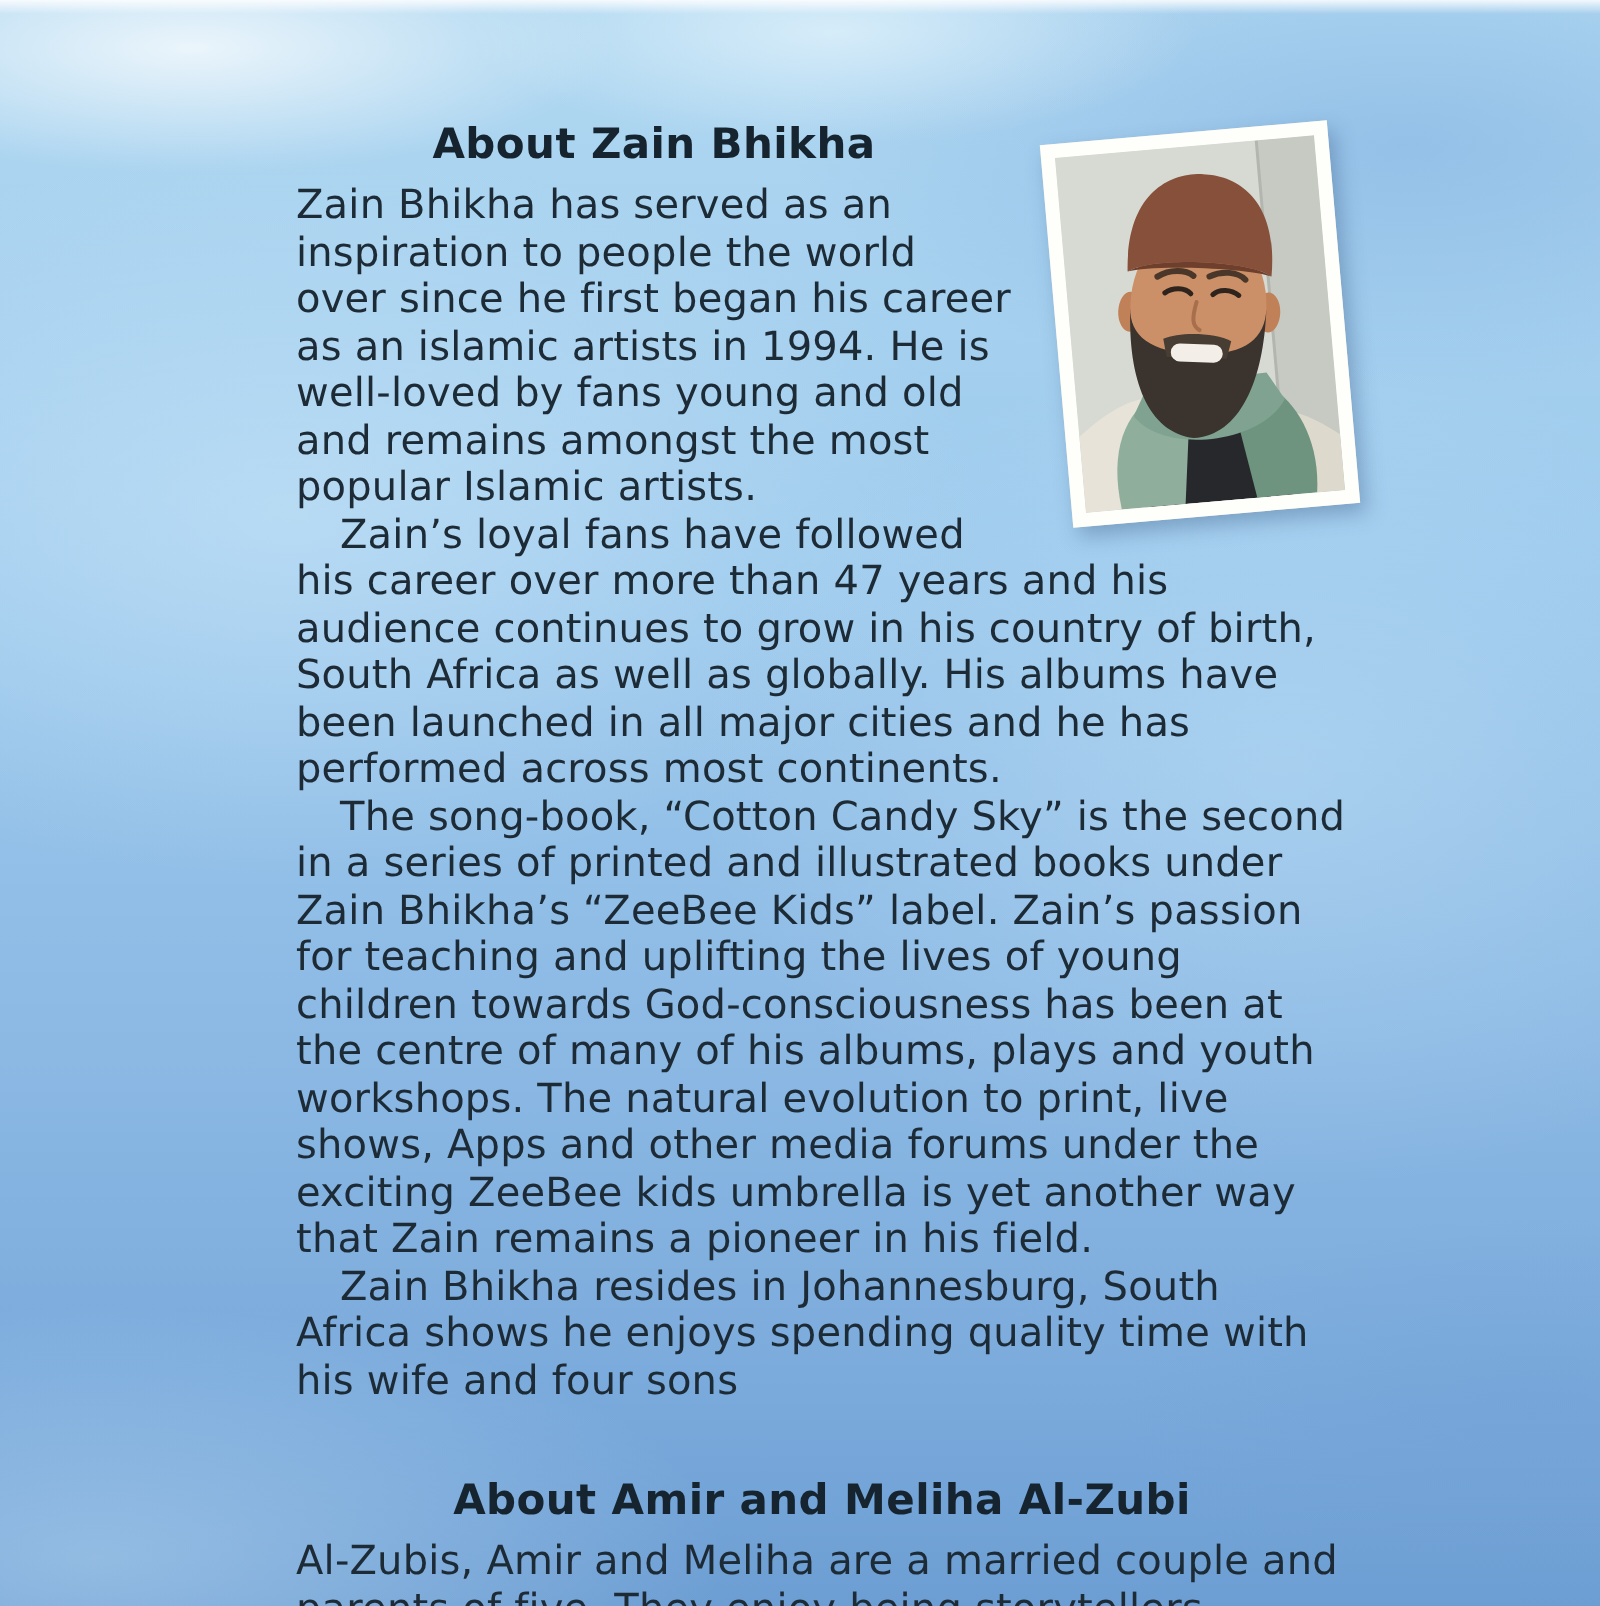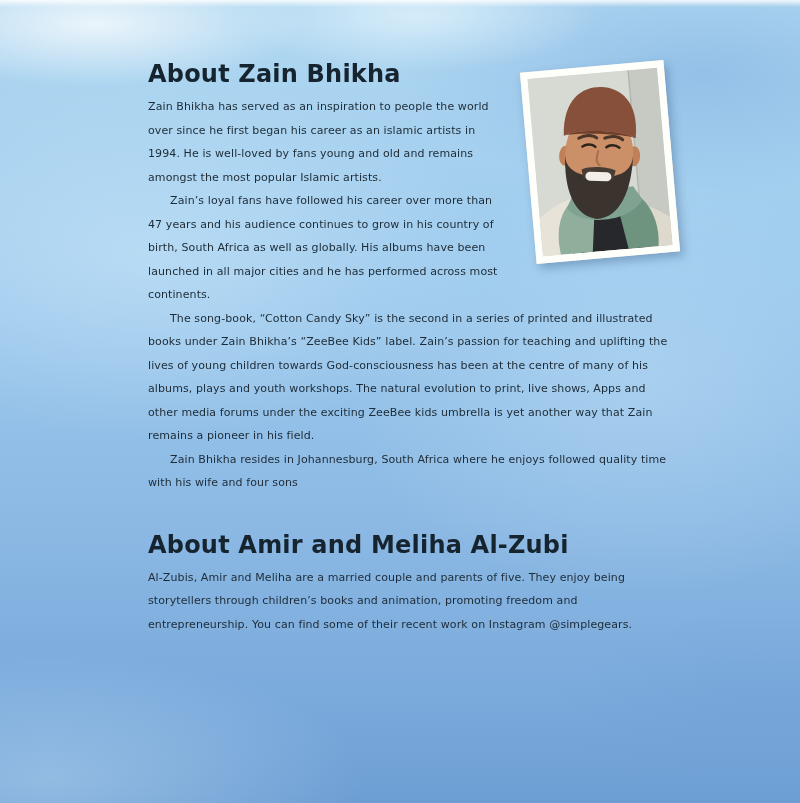--- a/index.html
+++ b/index.html
@@ -22,29 +22,30 @@
   }
   .content {
     position: absolute;
     left: 148px;
     top: 60px;
     width: 526px;
     color: #1d2b36;
   }
   .section-heading {
     margin: 0 0 7px 0;
-    font-size: 24px;
+    font-size: 21px;
     font-weight: bold;
     letter-spacing: 0.2px;
     color: #16242f;
+    text-align: center;
   }
   .section-heading.second { margin-top: 36px; }
   .body-para {
     margin: 0;
-    font-size: 11px;
+    font-size: 20px;
     line-height: 23.5px;
     text-align: left;
     letter-spacing: 0.1px;
   }
   .body-para.indent { text-indent: 22px; }
   .photo-float {
     float: right;
     width: 154px;
     height: 204px;
     margin: 2px 0 8px 14px;
@@ -110,20 +111,20 @@
           </g>
         </svg>
       </figure>
     </div>
 
     <h1 class="section-heading">About Zain Bhikha</h1>
 
     <p class="body-para">Zain Bhikha has served as an inspiration to people the world over since he first began his career as an islamic artists in 1994. He is well-loved by fans young and old and remains amongst the most popular Islamic artists.</p>
     <p class="body-para indent">Zain’s loyal fans have followed his career over more than 47 years and his audience continues to grow in his country of birth, South Africa as well as globally. His albums have been launched in all major cities and he has performed across most continents.</p>
     <p class="body-para indent">The song-book, “Cotton Candy Sky” is the second in a series of printed and illustrated books under Zain Bhikha’s “ZeeBee Kids” label. Zain’s passion for teaching and uplifting the lives of young children towards God-consciousness has been at the centre of many of his albums, plays and youth workshops. The natural evolution to print, live shows, Apps and other media forums under the exciting ZeeBee kids umbrella is yet another way that Zain remains a pioneer in his field.</p>
-    <p class="body-para indent">Zain Bhikha resides in Johannesburg, South Africa where he enjoys followed quality time with his wife and four sons</p>
+    <p class="body-para indent">Zain Bhikha resides in Johannesburg, South Africa shows he enjoys spending quality time with his wife and four sons</p>
 
     <h2 class="section-heading second">About Amir and Meliha Al-Zubi</h2>
 
     <p class="body-para">Al-Zubis, Amir and Meliha are a married couple and parents of five. They enjoy being storytellers through children’s books and animation, promoting freedom and entrepreneurship. You can find some of their recent work on Instagram @simplegears.</p>
 
   </div>
 </div>
 
 </body></html>

